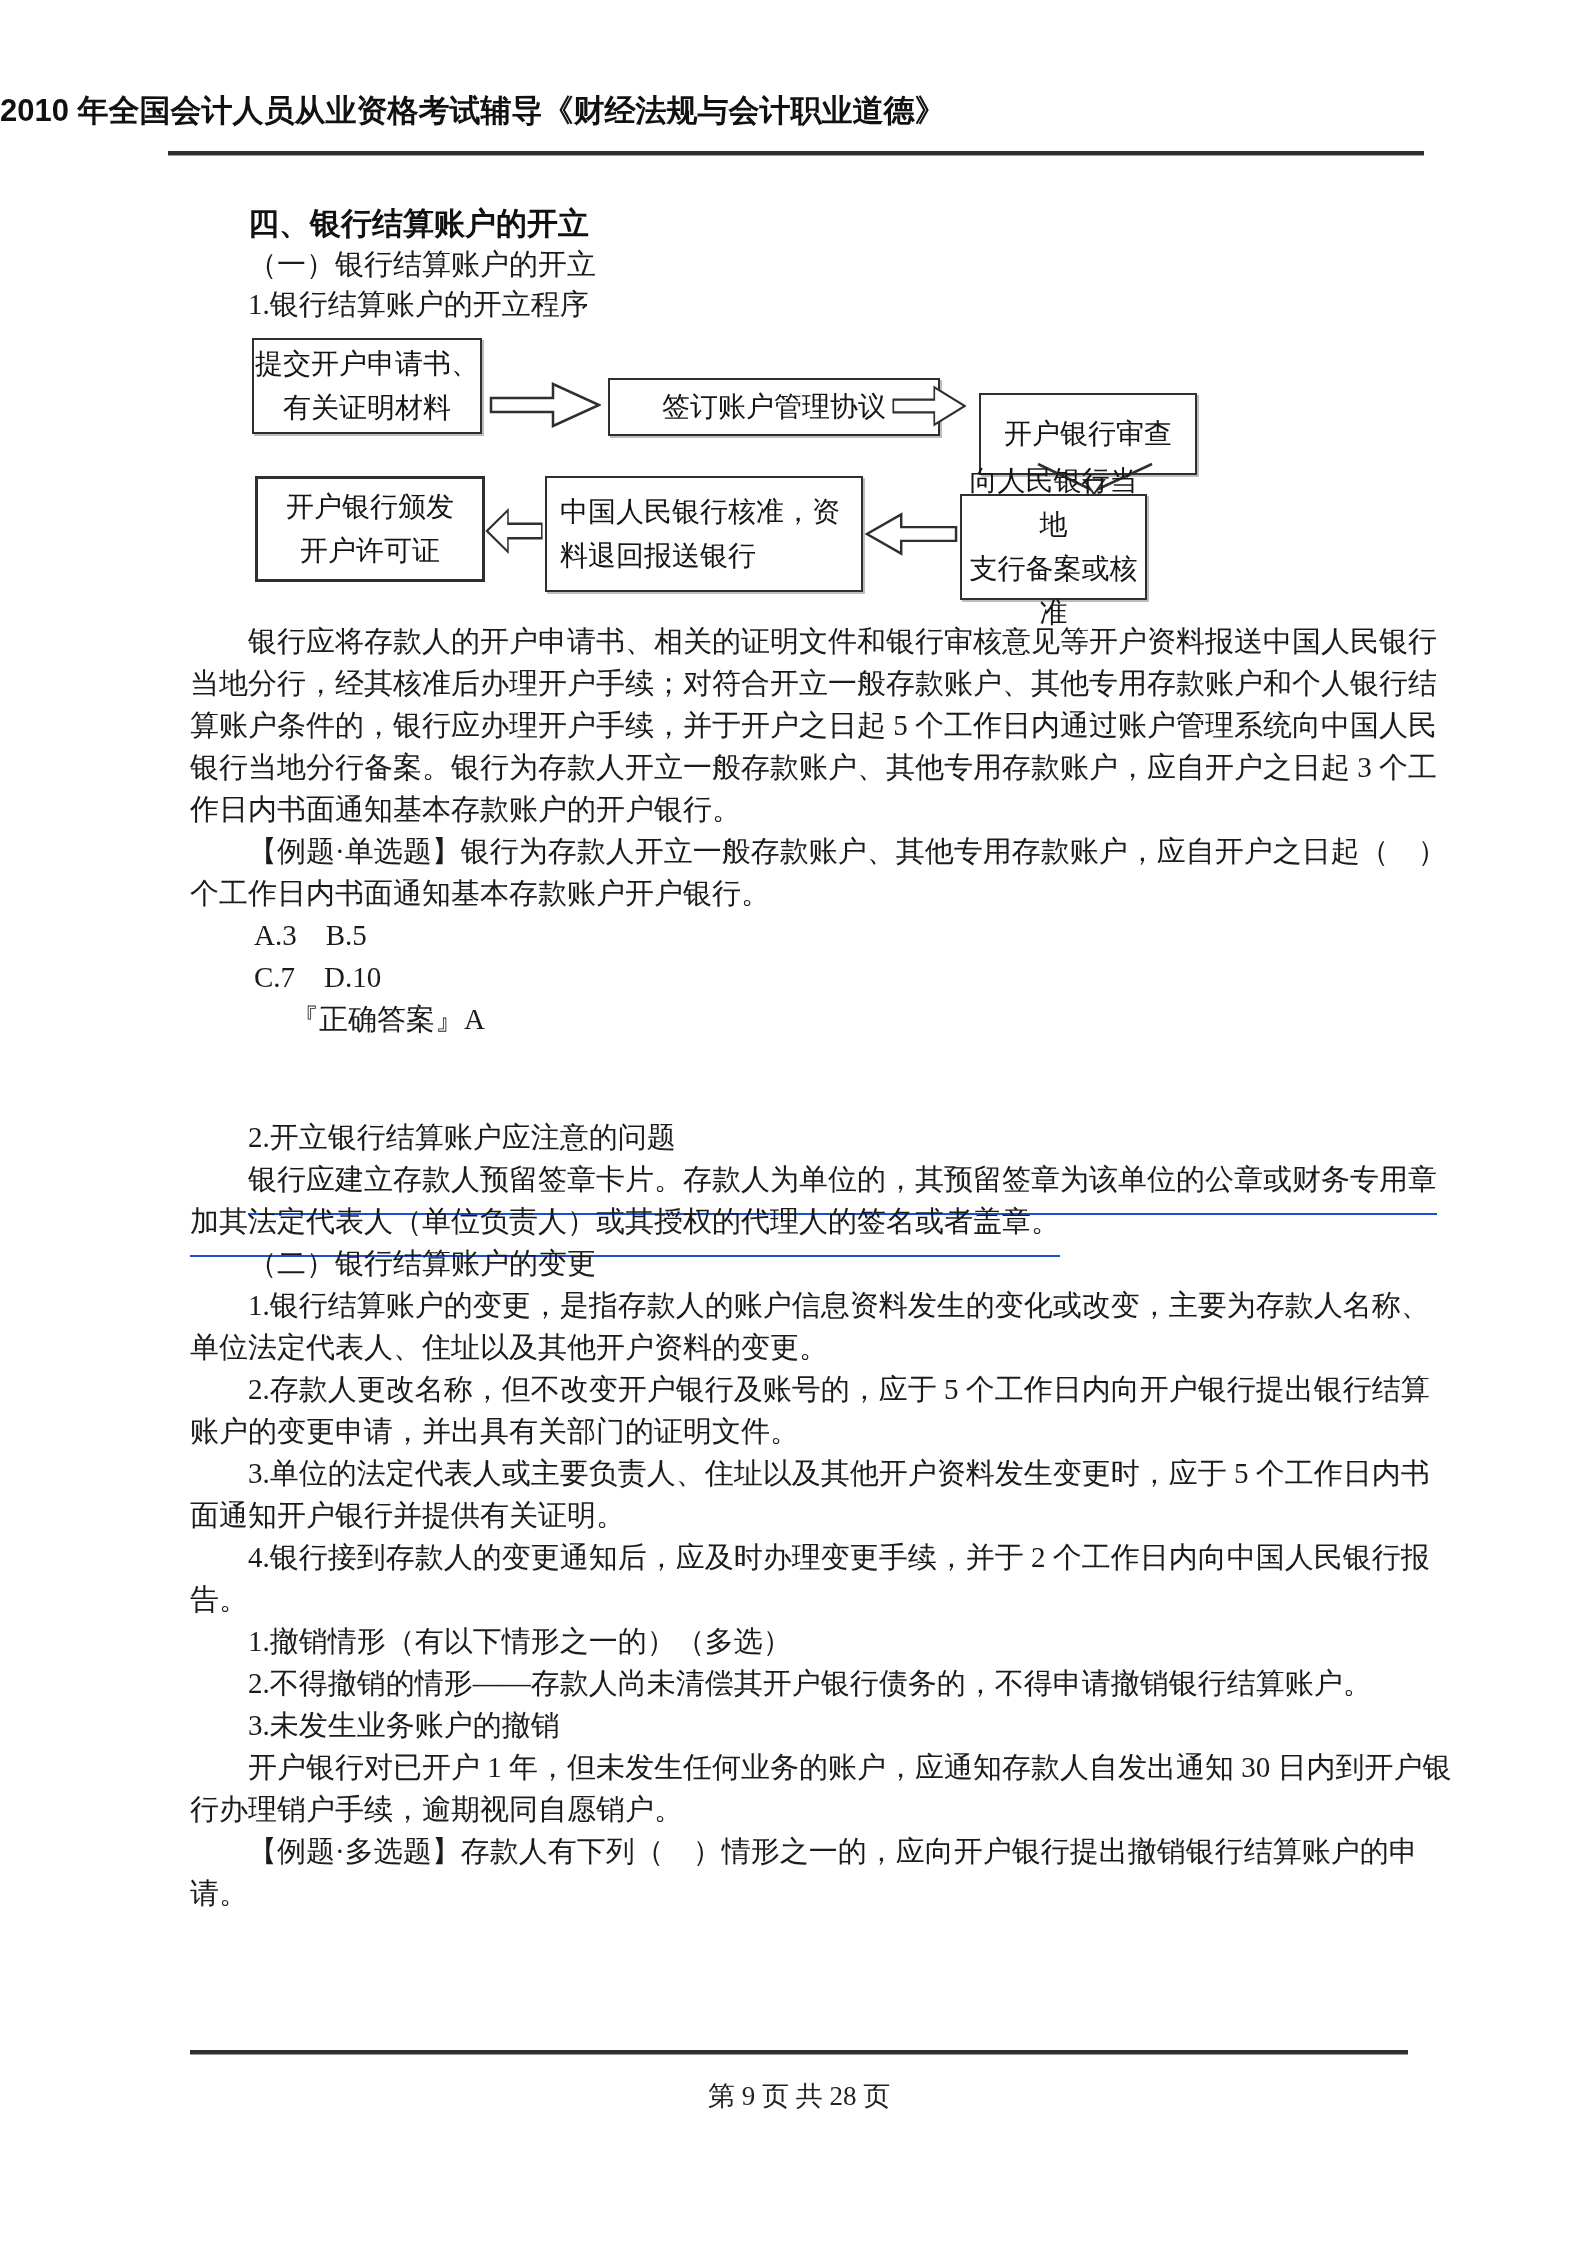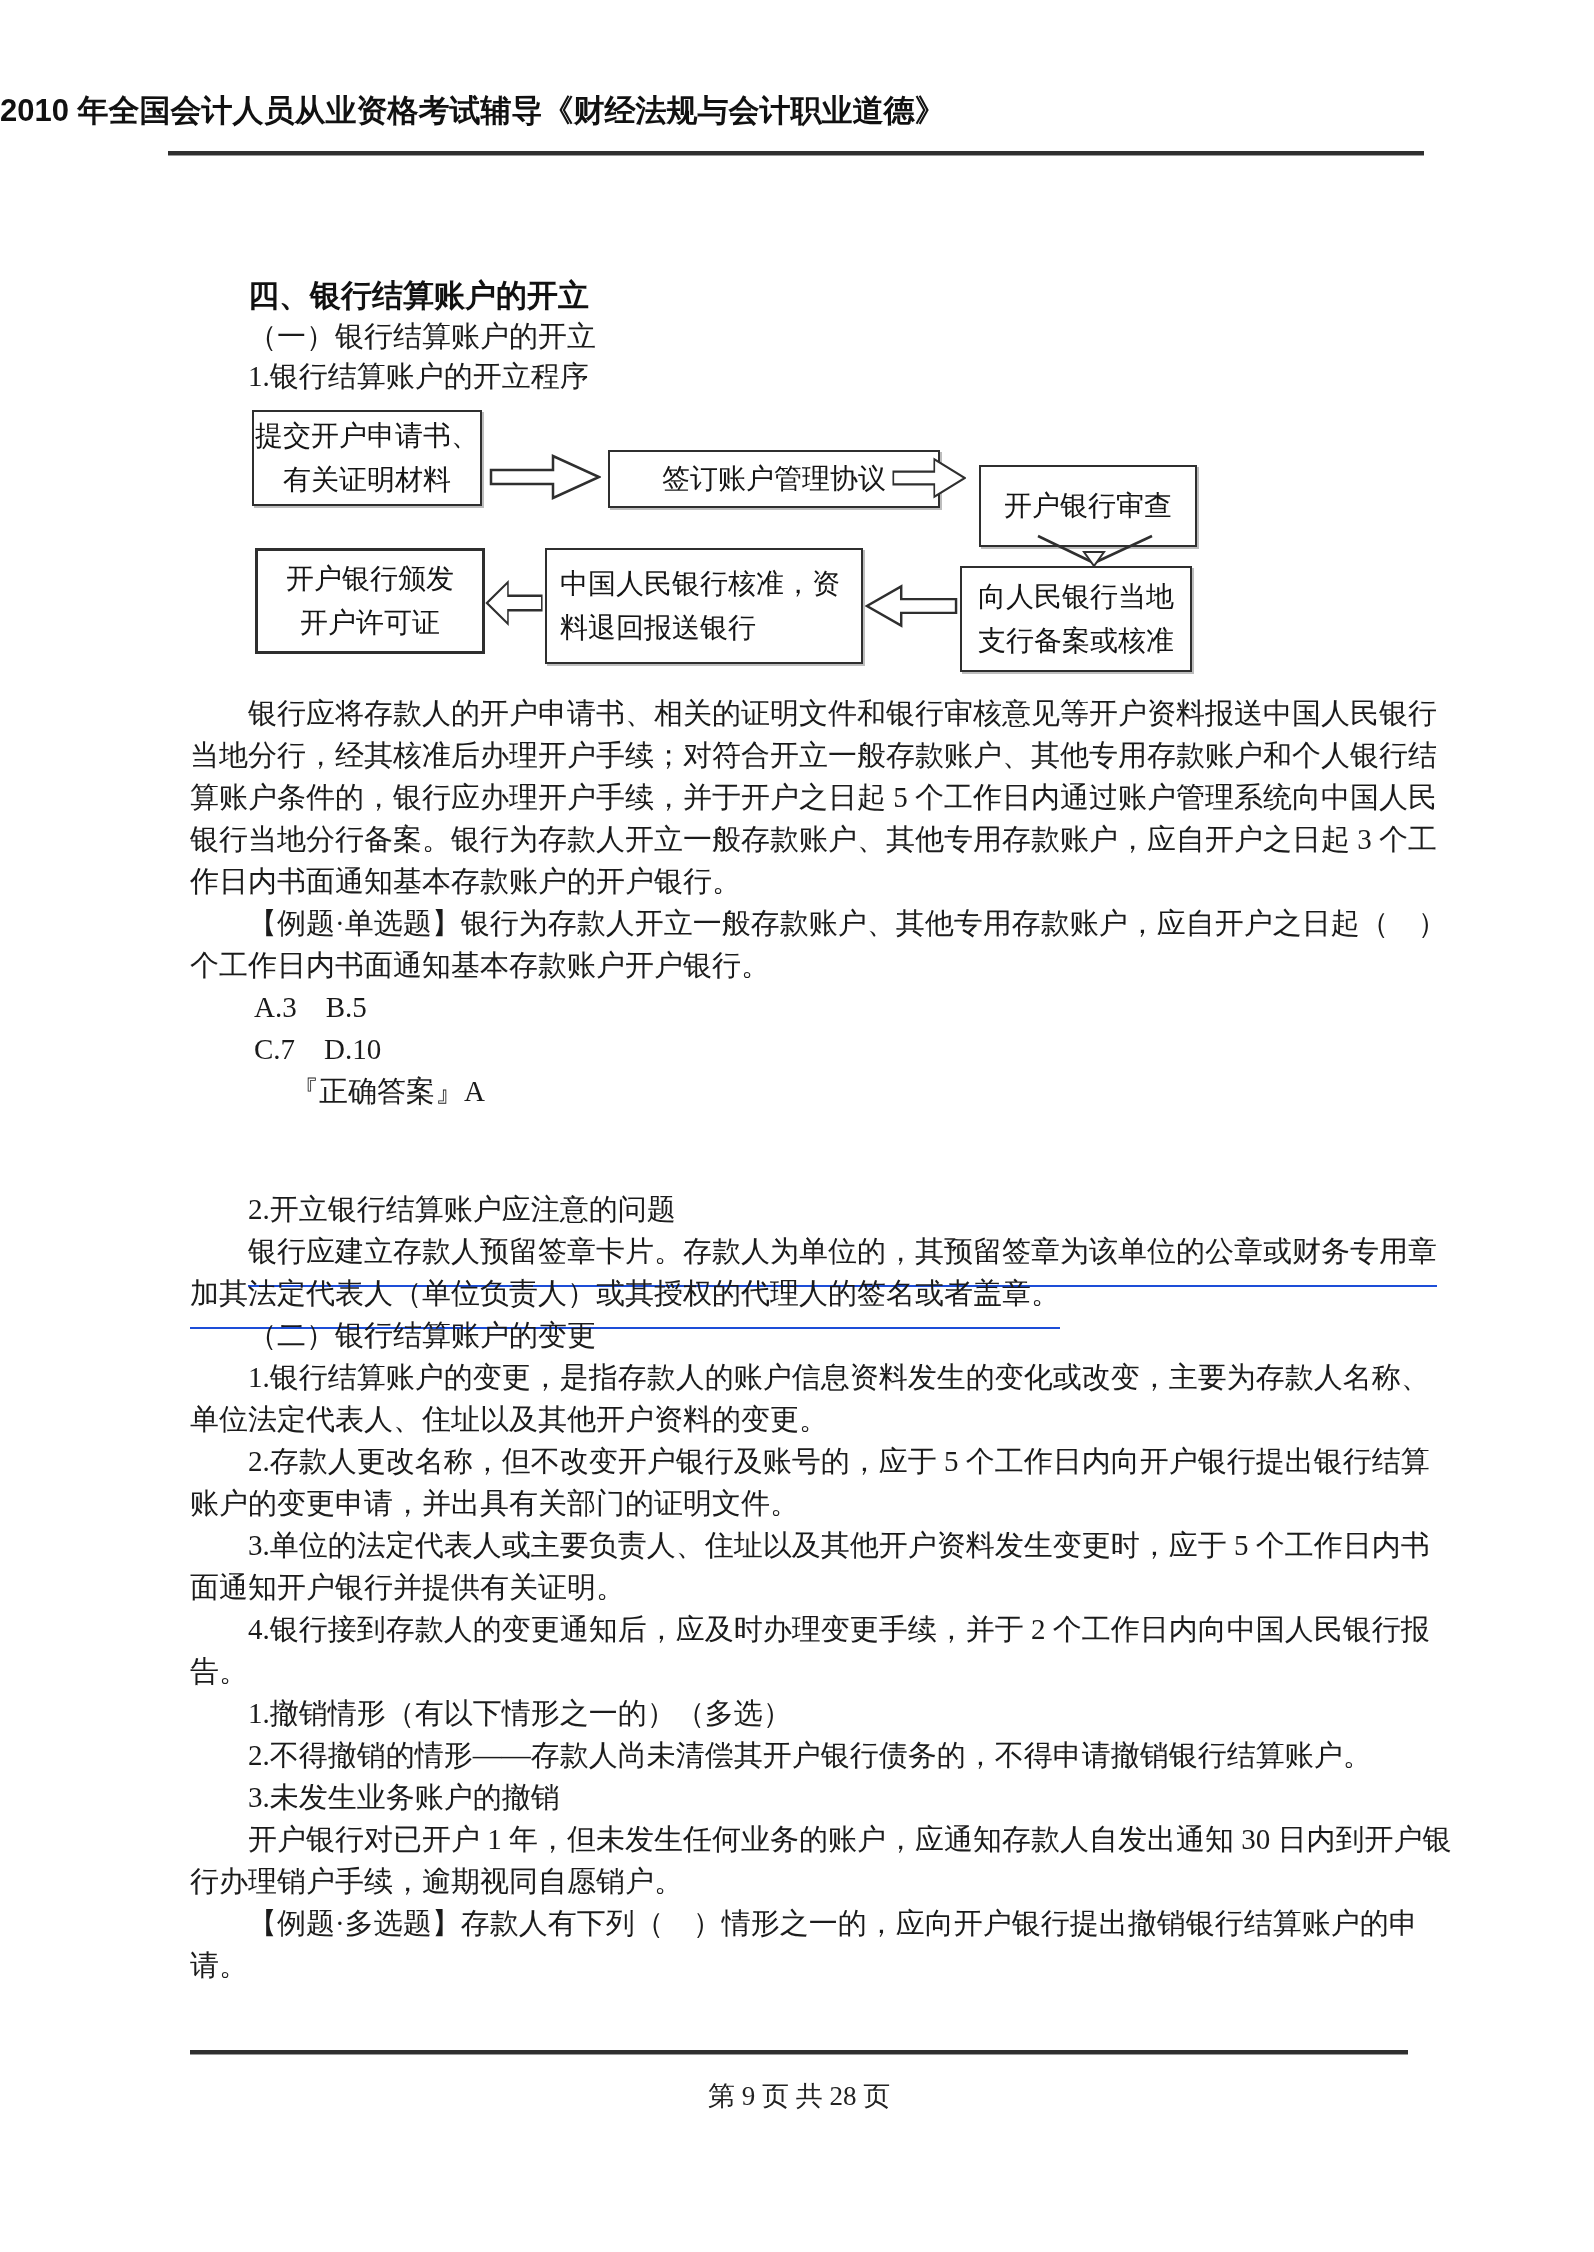--- a/index.html
+++ b/index.html
@@ -11,37 +11,37 @@
   
   .header-title{
     padding-top:92px;text-align:left;font-weight:bold;font-size:31px;line-height:38px;
     font-family:"Liberation Sans","DejaVu Sans",sans-serif;color:#111;
   }
   .header-rule{
     margin:21px 0 0 168px;width:1256px;height:4px;background:#2f2f2f;border-bottom:1px solid #9a9a9a;
   }
   
   .content{margin-left:190px;width:1215px;}
-  .headings{margin-top:120px;}
+  .headings{margin-top:48px;}
   .h-main{font-size:31px;line-height:40px;font-weight:bold;padding-left:58px;color:#111;}
   .h-sub{font-size:29px;line-height:40px;padding-left:58px;}
   .h-item{font-size:29px;line-height:40px;padding-left:58px;}
   
   .flow{position:relative;margin-top:12px;height:284px;}
   .fbox{
     position:absolute;border:2px solid #2f2f2f;background:#fff;box-sizing:border-box;
     display:flex;flex-direction:column;justify-content:center;align-items:center;
     font-size:28px;line-height:44px;text-align:center;color:#151515;
     box-shadow:2px 2px 0 #bdbdbd;
   }
   .fbox span{display:block;}
   .box-a{left:62px;top:2px;width:230px;height:96px;}
   .box-b{left:418px;top:42px;width:332px;height:58px;}
   .box-c{left:789px;top:57px;width:218px;height:82px;}
-  .box-d{left:770px;top:158px;width:232px;height:106px;}
+  .box-d{left:770px;top:158px;width:187px;height:106px;}
   .box-e{left:355px;top:140px;width:318px;height:116px;align-items:flex-start;padding-left:13px;text-align:left;}
   .box-f{left:65px;top:140px;width:230px;height:106px;border-width:3px;box-shadow:none;}
   .farrow{position:absolute;}
   
   .body-text{margin-top:0;}
   .line{font-size:29px;line-height:42px;white-space:nowrap;}
   .indent{padding-left:58px;}
   .opt{padding-left:64px;}
   .ans{padding-left:100px;}
   .gap-lg{height:76px;}

